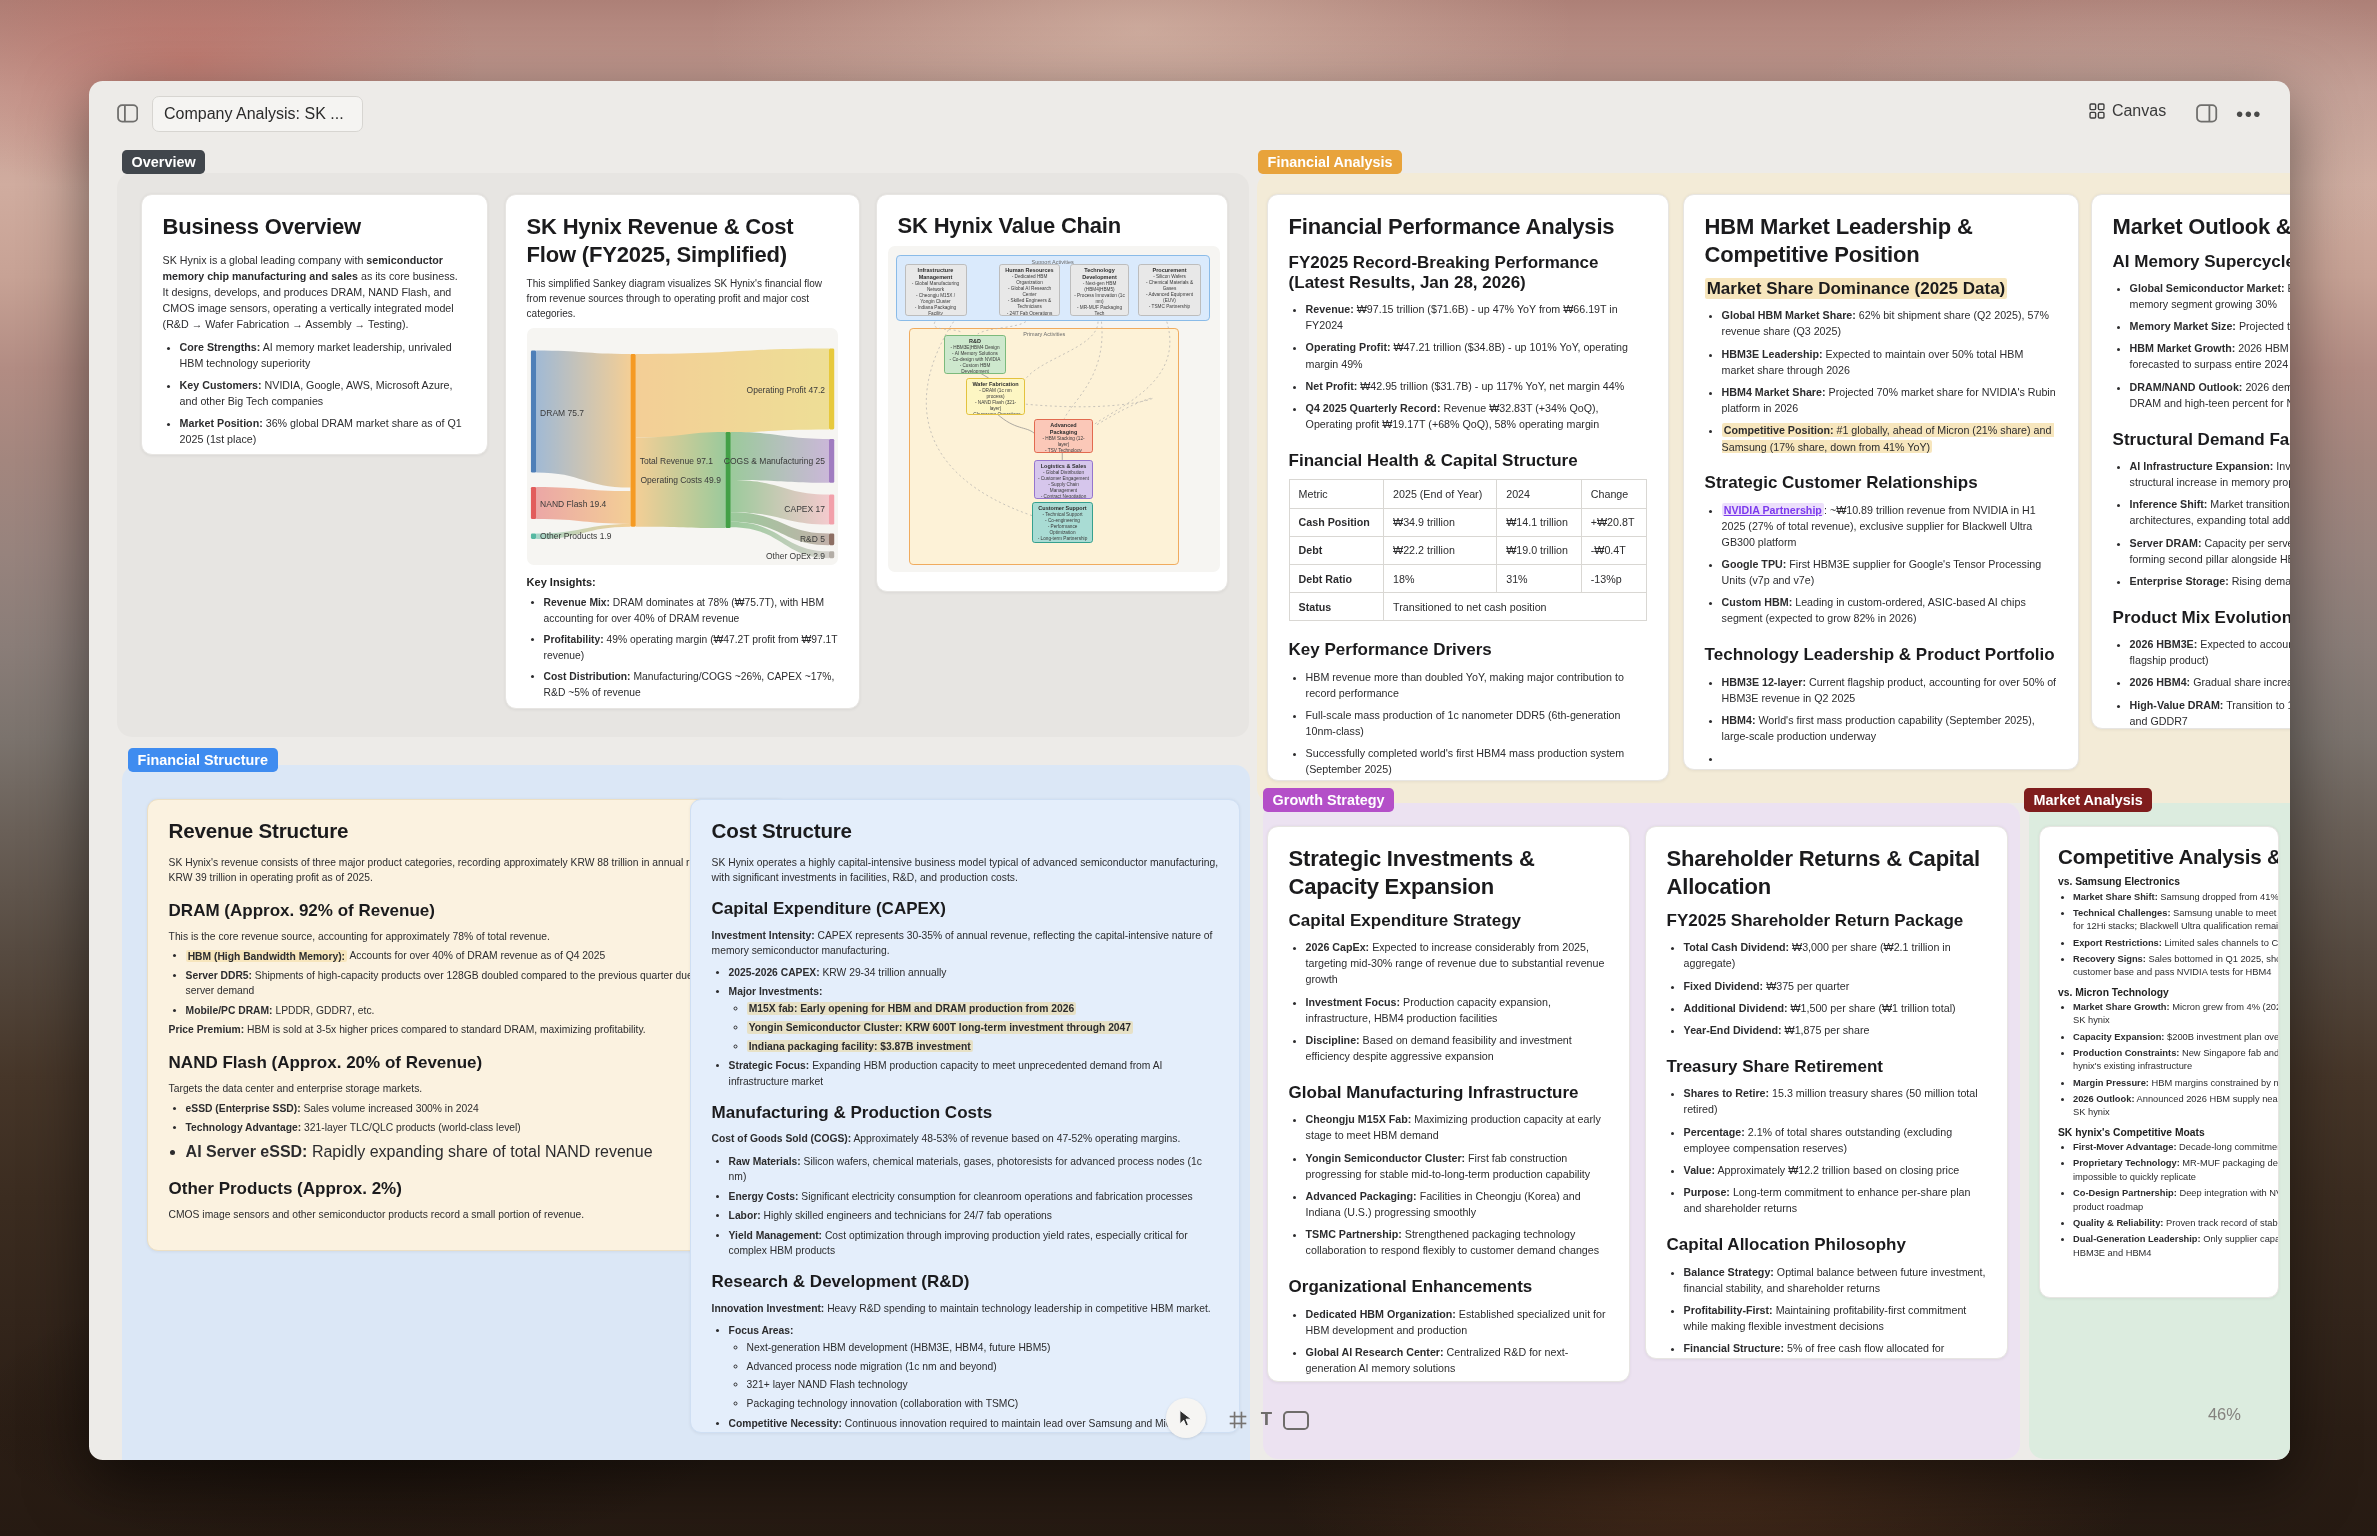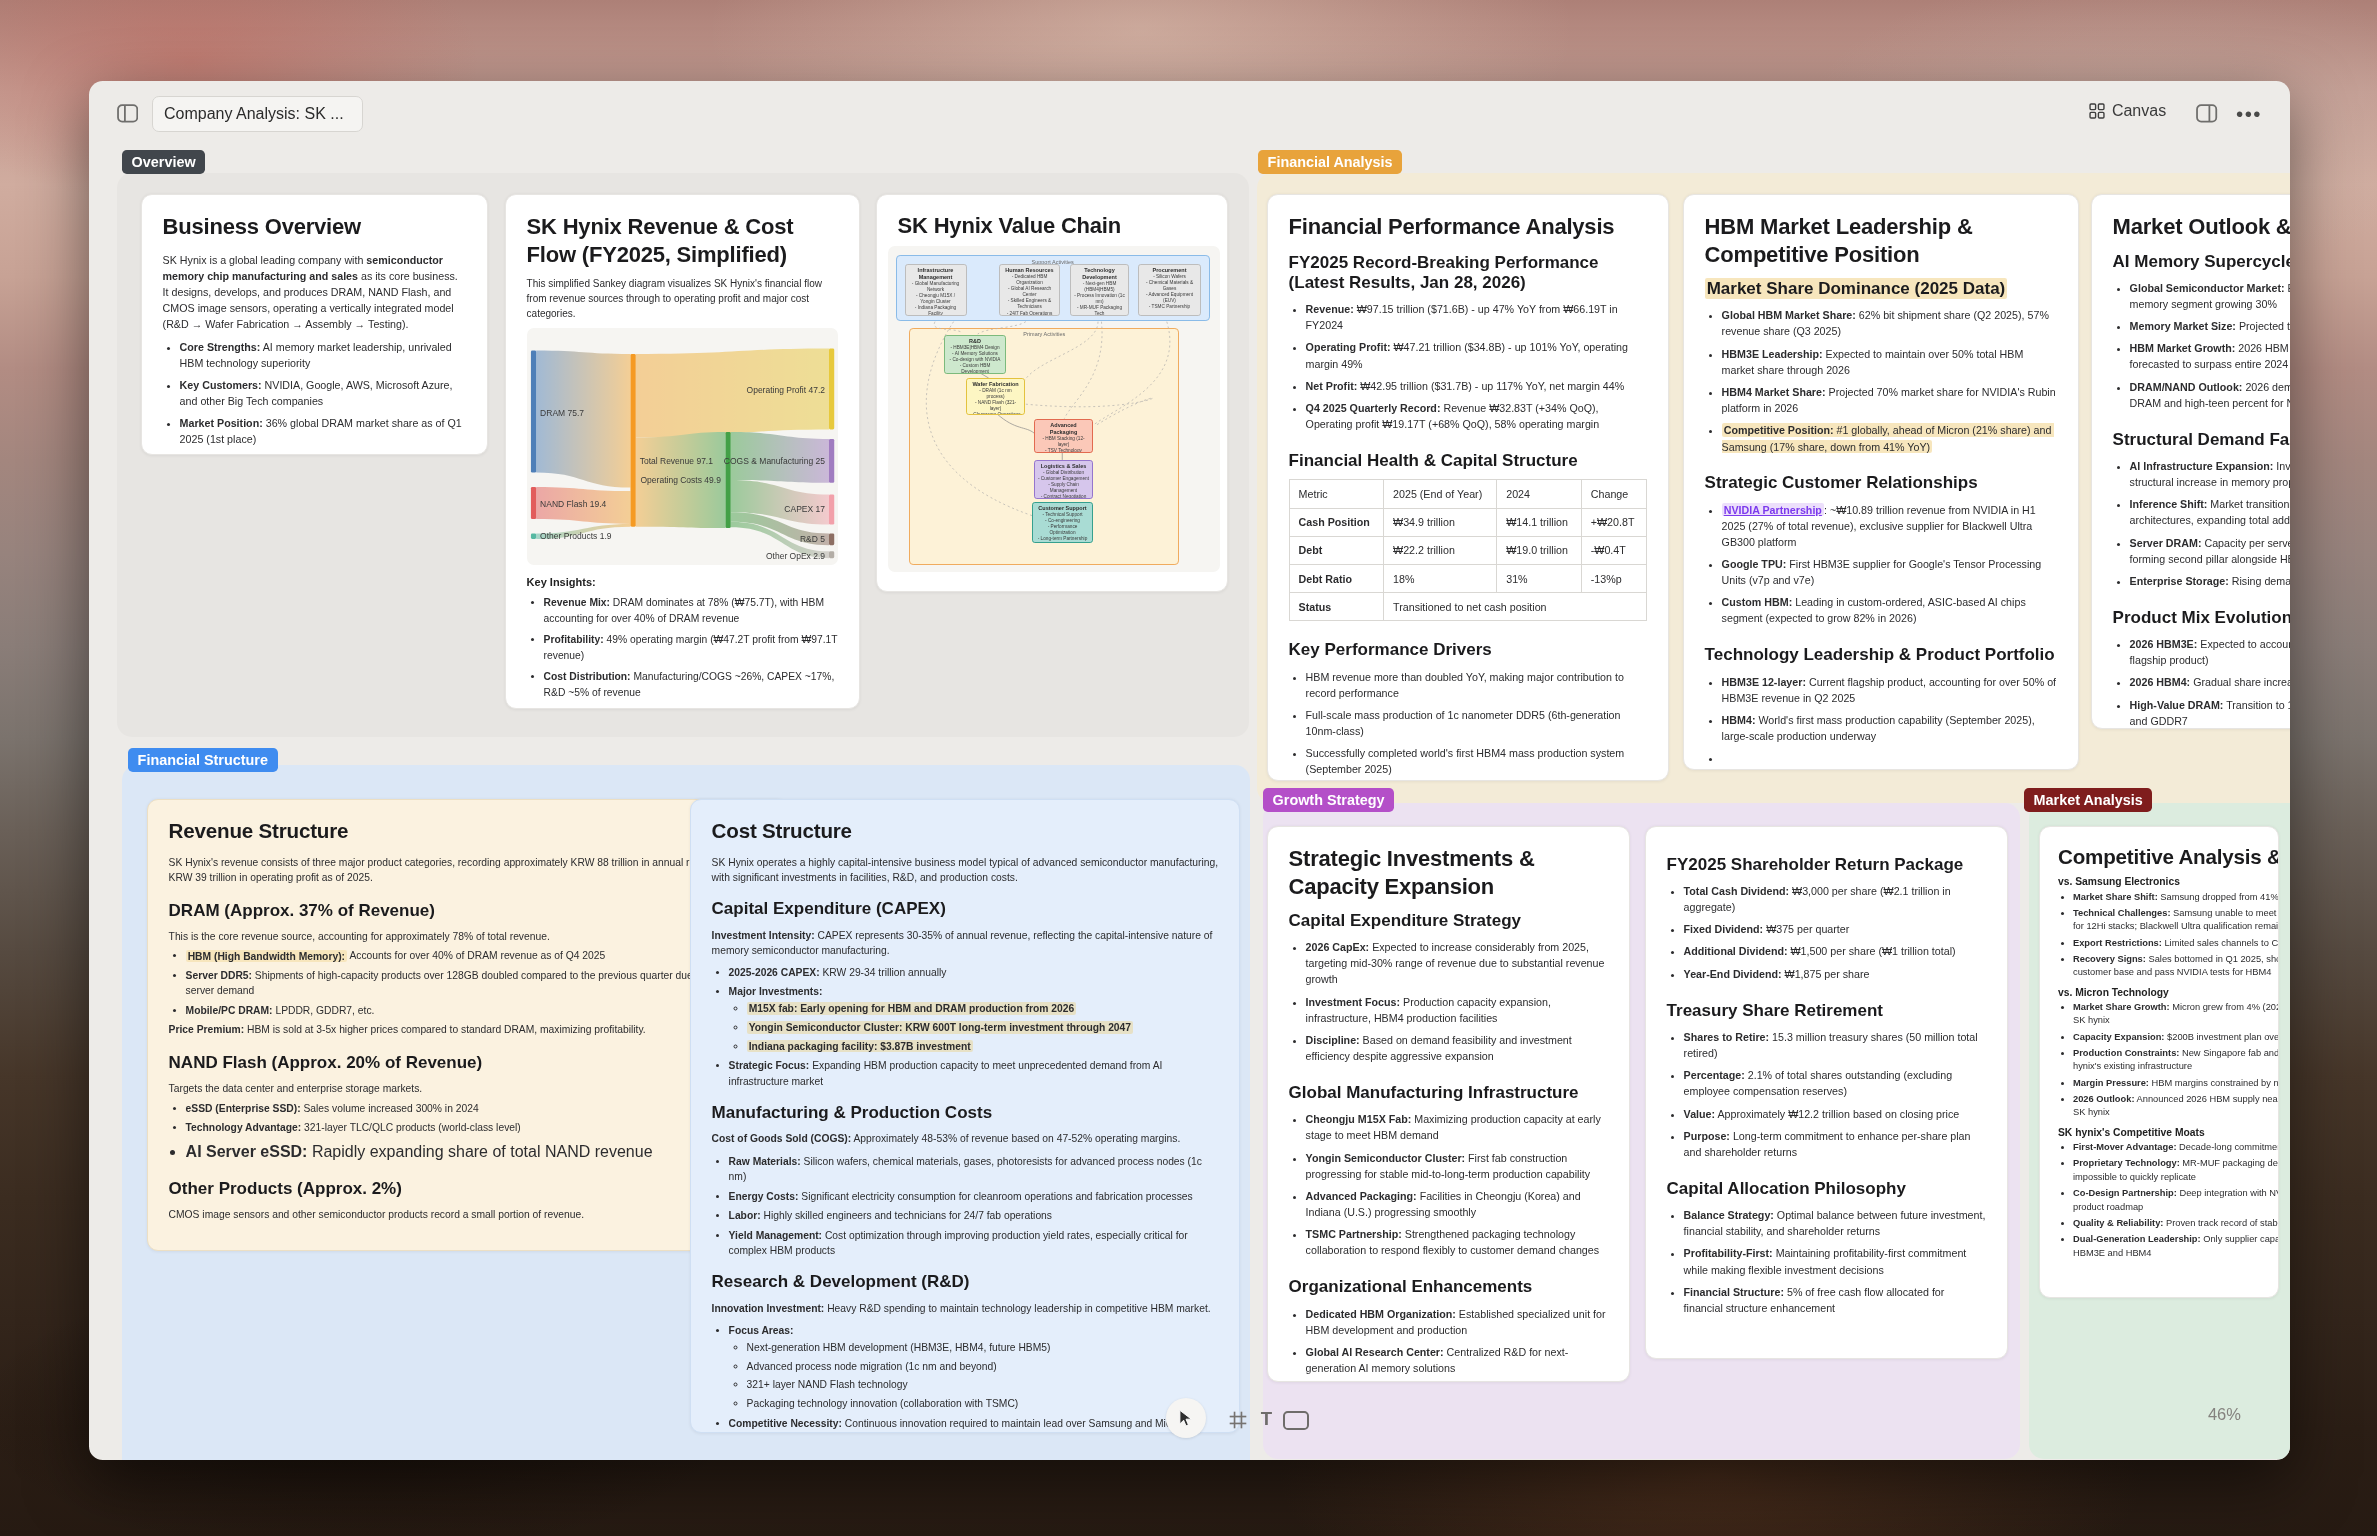--- a/index.html
+++ b/index.html
@@ -455,21 +455,21 @@
           <li><span class="b">2026 HBM4:</span><span class="t"> Gradual share increase</span></li>
           <li><span class="b">High-Value DRAM:</span><span class="t"> Transition to 1c n
 and GDDR7</span></li>
         </ul>
     </div>
   </div>
 
   <div class="card" style="left:58px;top:718px;width:640px;height:452px;background:#fbf2e0;border:1px solid #ecdfc4;">
     <h1 style="font-size:20.6px;">Revenue Structure</h1>
     <p style="font-size:10.3px;">SK Hynix's revenue consists of three major product categories, recording approximately KRW 88 trillion in annual revenue and KRW 39 trillion in operating profit as of 2025.</p>
-    <h2 style="margin-top:15px;">DRAM (Approx. 37% of Revenue)</h2>
+    <h2 style="margin-top:15px;">DRAM (Approx. 92% of Revenue)</h2>
     <p style="font-size:10.3px;margin-bottom:4.1px;">This is the core revenue source, accounting for approximately 78% of total revenue.</p>
     <ul style="margin-bottom:4.1px;">
 
     <li style="font-size:10.3px;margin-bottom:4.1px;"><span class="b hl-cream">HBM (High Bandwidth Memory):</span><span class="t"> Accounts for over 40% of DRAM revenue as of Q4 2025</span></li>
         <li style="font-size:10.3px;margin-bottom:4.1px;"><span class="b">Server DDR5:</span><span class="t"> Shipments of high-capacity products over 128GB doubled compared to the previous quarter due to surging AI server demand</span></li>
         <li style="font-size:10.3px;margin-bottom:4.1px;"><span class="b">Mobile/PC DRAM:</span><span class="t"> LPDDR, GDDR7, etc.</span></li>
       </ul>
     <p style="font-size:10.3px;"><span class="b">Price Premium:</span><span class="t"> HBM is sold at 3-5x higher prices compared to standard DRAM, maximizing profitability.</span></p>
     <h2 style="margin-top:15px;">NAND Flash (Approx. 20% of Revenue)</h2>
     <p style="font-size:10.3px;margin-bottom:4.1px;">Targets the data center and enterprise storage markets.</p>
@@ -545,20 +545,21 @@
     <h2>Organizational Enhancements</h2>
     <ul>
 
     <li><span class="b">Dedicated HBM Organization:</span><span class="t"> Established specialized unit for HBM development and production</span></li>
         <li><span class="b">Global AI Research Center:</span><span class="t"> Centralized R&amp;D for next-generation AI memory solutions</span></li>
         <li></li>
       </ul>
   </div>
 
   <div class="card" style="left:1556px;top:745px;width:363px;height:533px;">
+    <h1>Shareholder Returns &amp; Capital Allocation</h1>
     <h2 style="margin-top:9.6px;">FY2025 Shareholder Return Package</h2>
     <ul>
 
     <li><span class="b">Total Cash Dividend:</span><span class="t"> ₩3,000 per share (₩2.1 trillion in aggregate)</span></li>
         <li><span class="b">Fixed Dividend:</span><span class="t"> ₩375 per quarter</span></li>
         <li><span class="b">Additional Dividend:</span><span class="t"> ₩1,500 per share (₩1 trillion total)</span></li>
         <li><span class="b">Year-End Dividend:</span><span class="t"> ₩1,875 per share</span></li>
       </ul>
     <h2>Treasury Share Retirement</h2>
     <ul>

